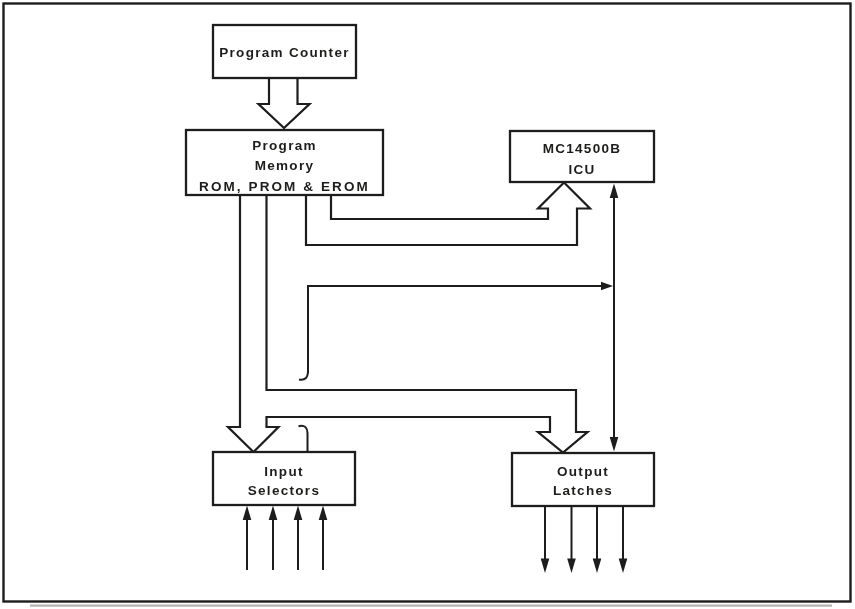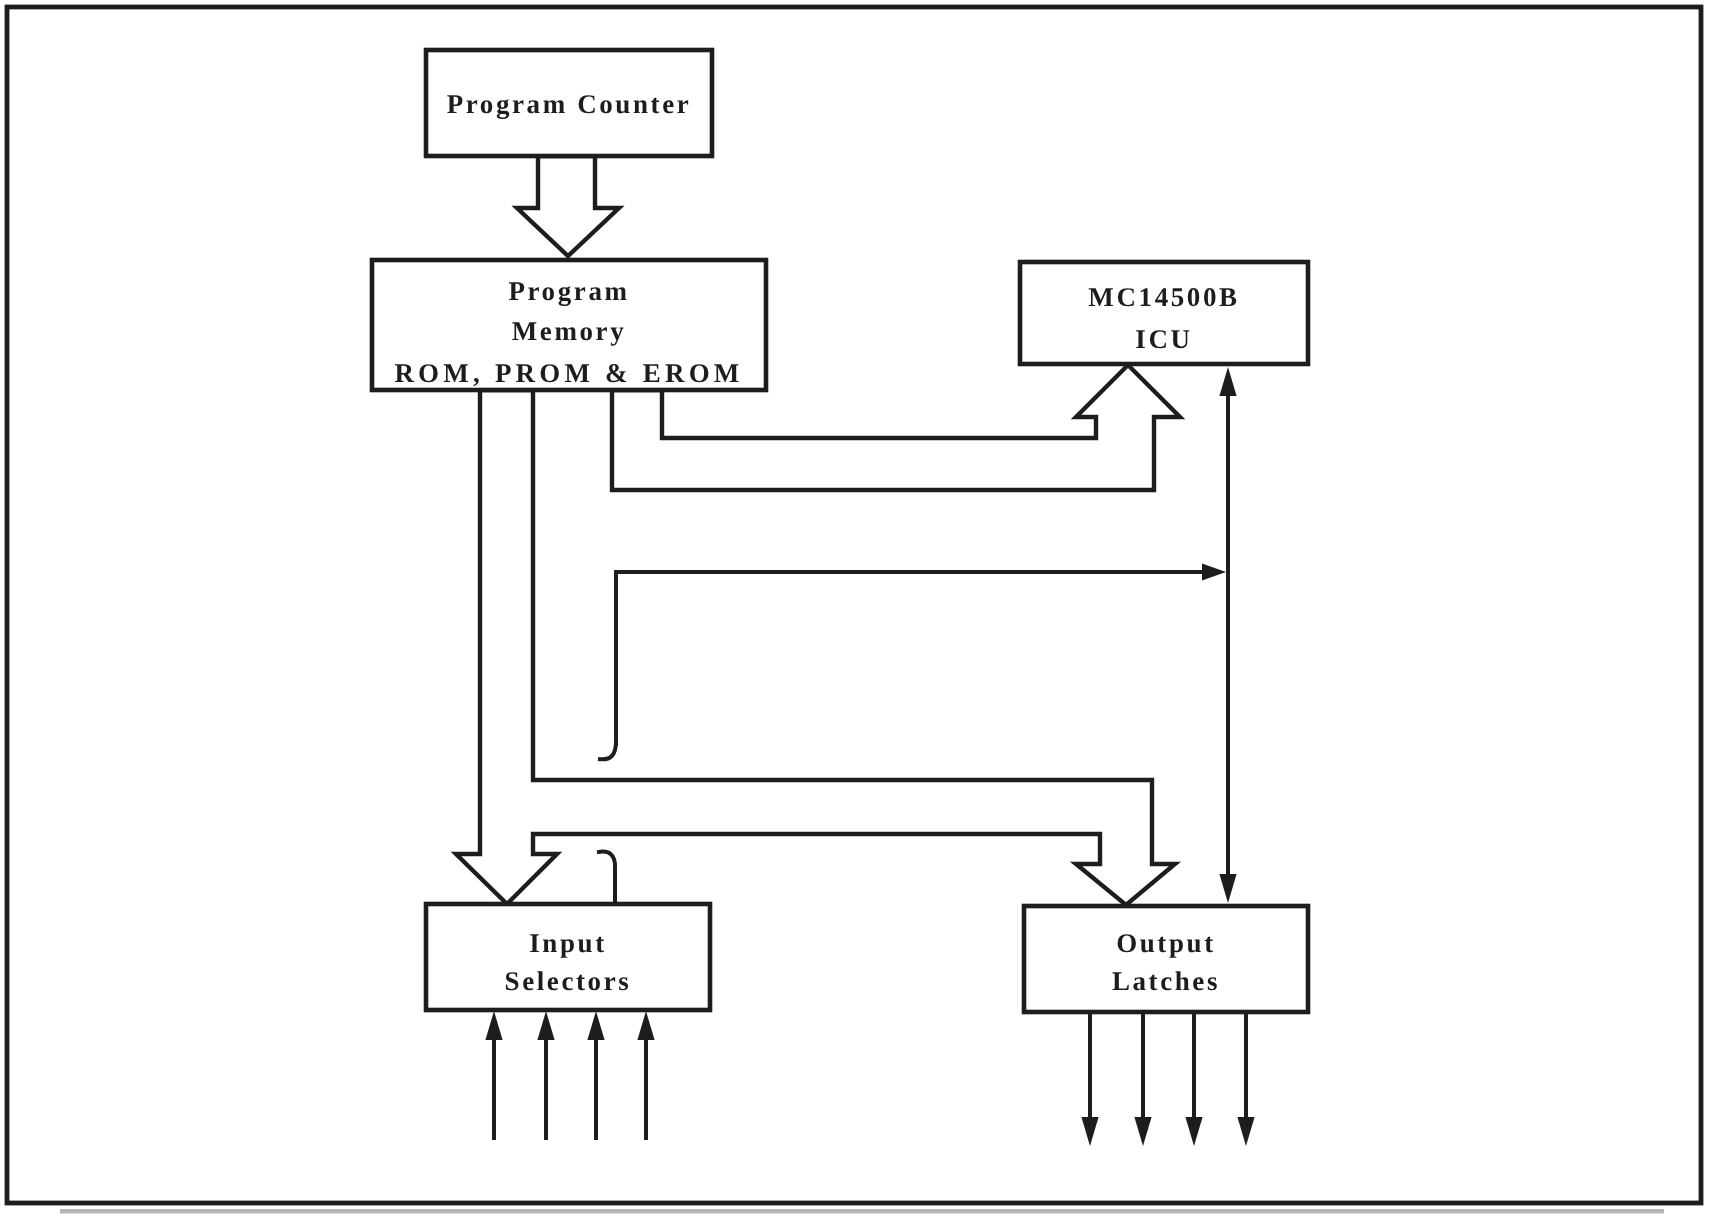--- a/index.html
+++ b/index.html
@@ -1,20 +1,20 @@
 <!DOCTYPE html>
 <html style="--ink: #1d1d1b; --paper: #ffffff;"><head>
 <meta charset="utf-8">
 <style>
   :root { --ink:#1d1d1b; --paper:#ffffff; }
   html,body { margin:0; padding:0; background:#ffffff; }
   .figure {
     position:relative; width:855px; height:609px;
     background:var(--paper); overflow:hidden;
-    font-family:Liberation Serif, serif;
+    font-family:Liberation Sans, sans-serif;
   }
   svg { position:absolute; left:0; top:0; display:block; }
   .frame { fill:none; stroke:var(--ink); stroke-width:2.4; }
   .node-box { fill:var(--paper); stroke:var(--ink); stroke-width:2.3; }
   .bus { fill:var(--paper); stroke:var(--ink); stroke-width:2.2; stroke-linejoin:miter; }
   .wire { fill:none; stroke:var(--ink); stroke-width:2; }
   .wirehead { fill:var(--ink); stroke:none; }
   .box-label {
     font-size:13.5px; font-weight:600; letter-spacing:1.3px;
     fill:var(--ink); text-anchor:middle; dominant-baseline:central;

